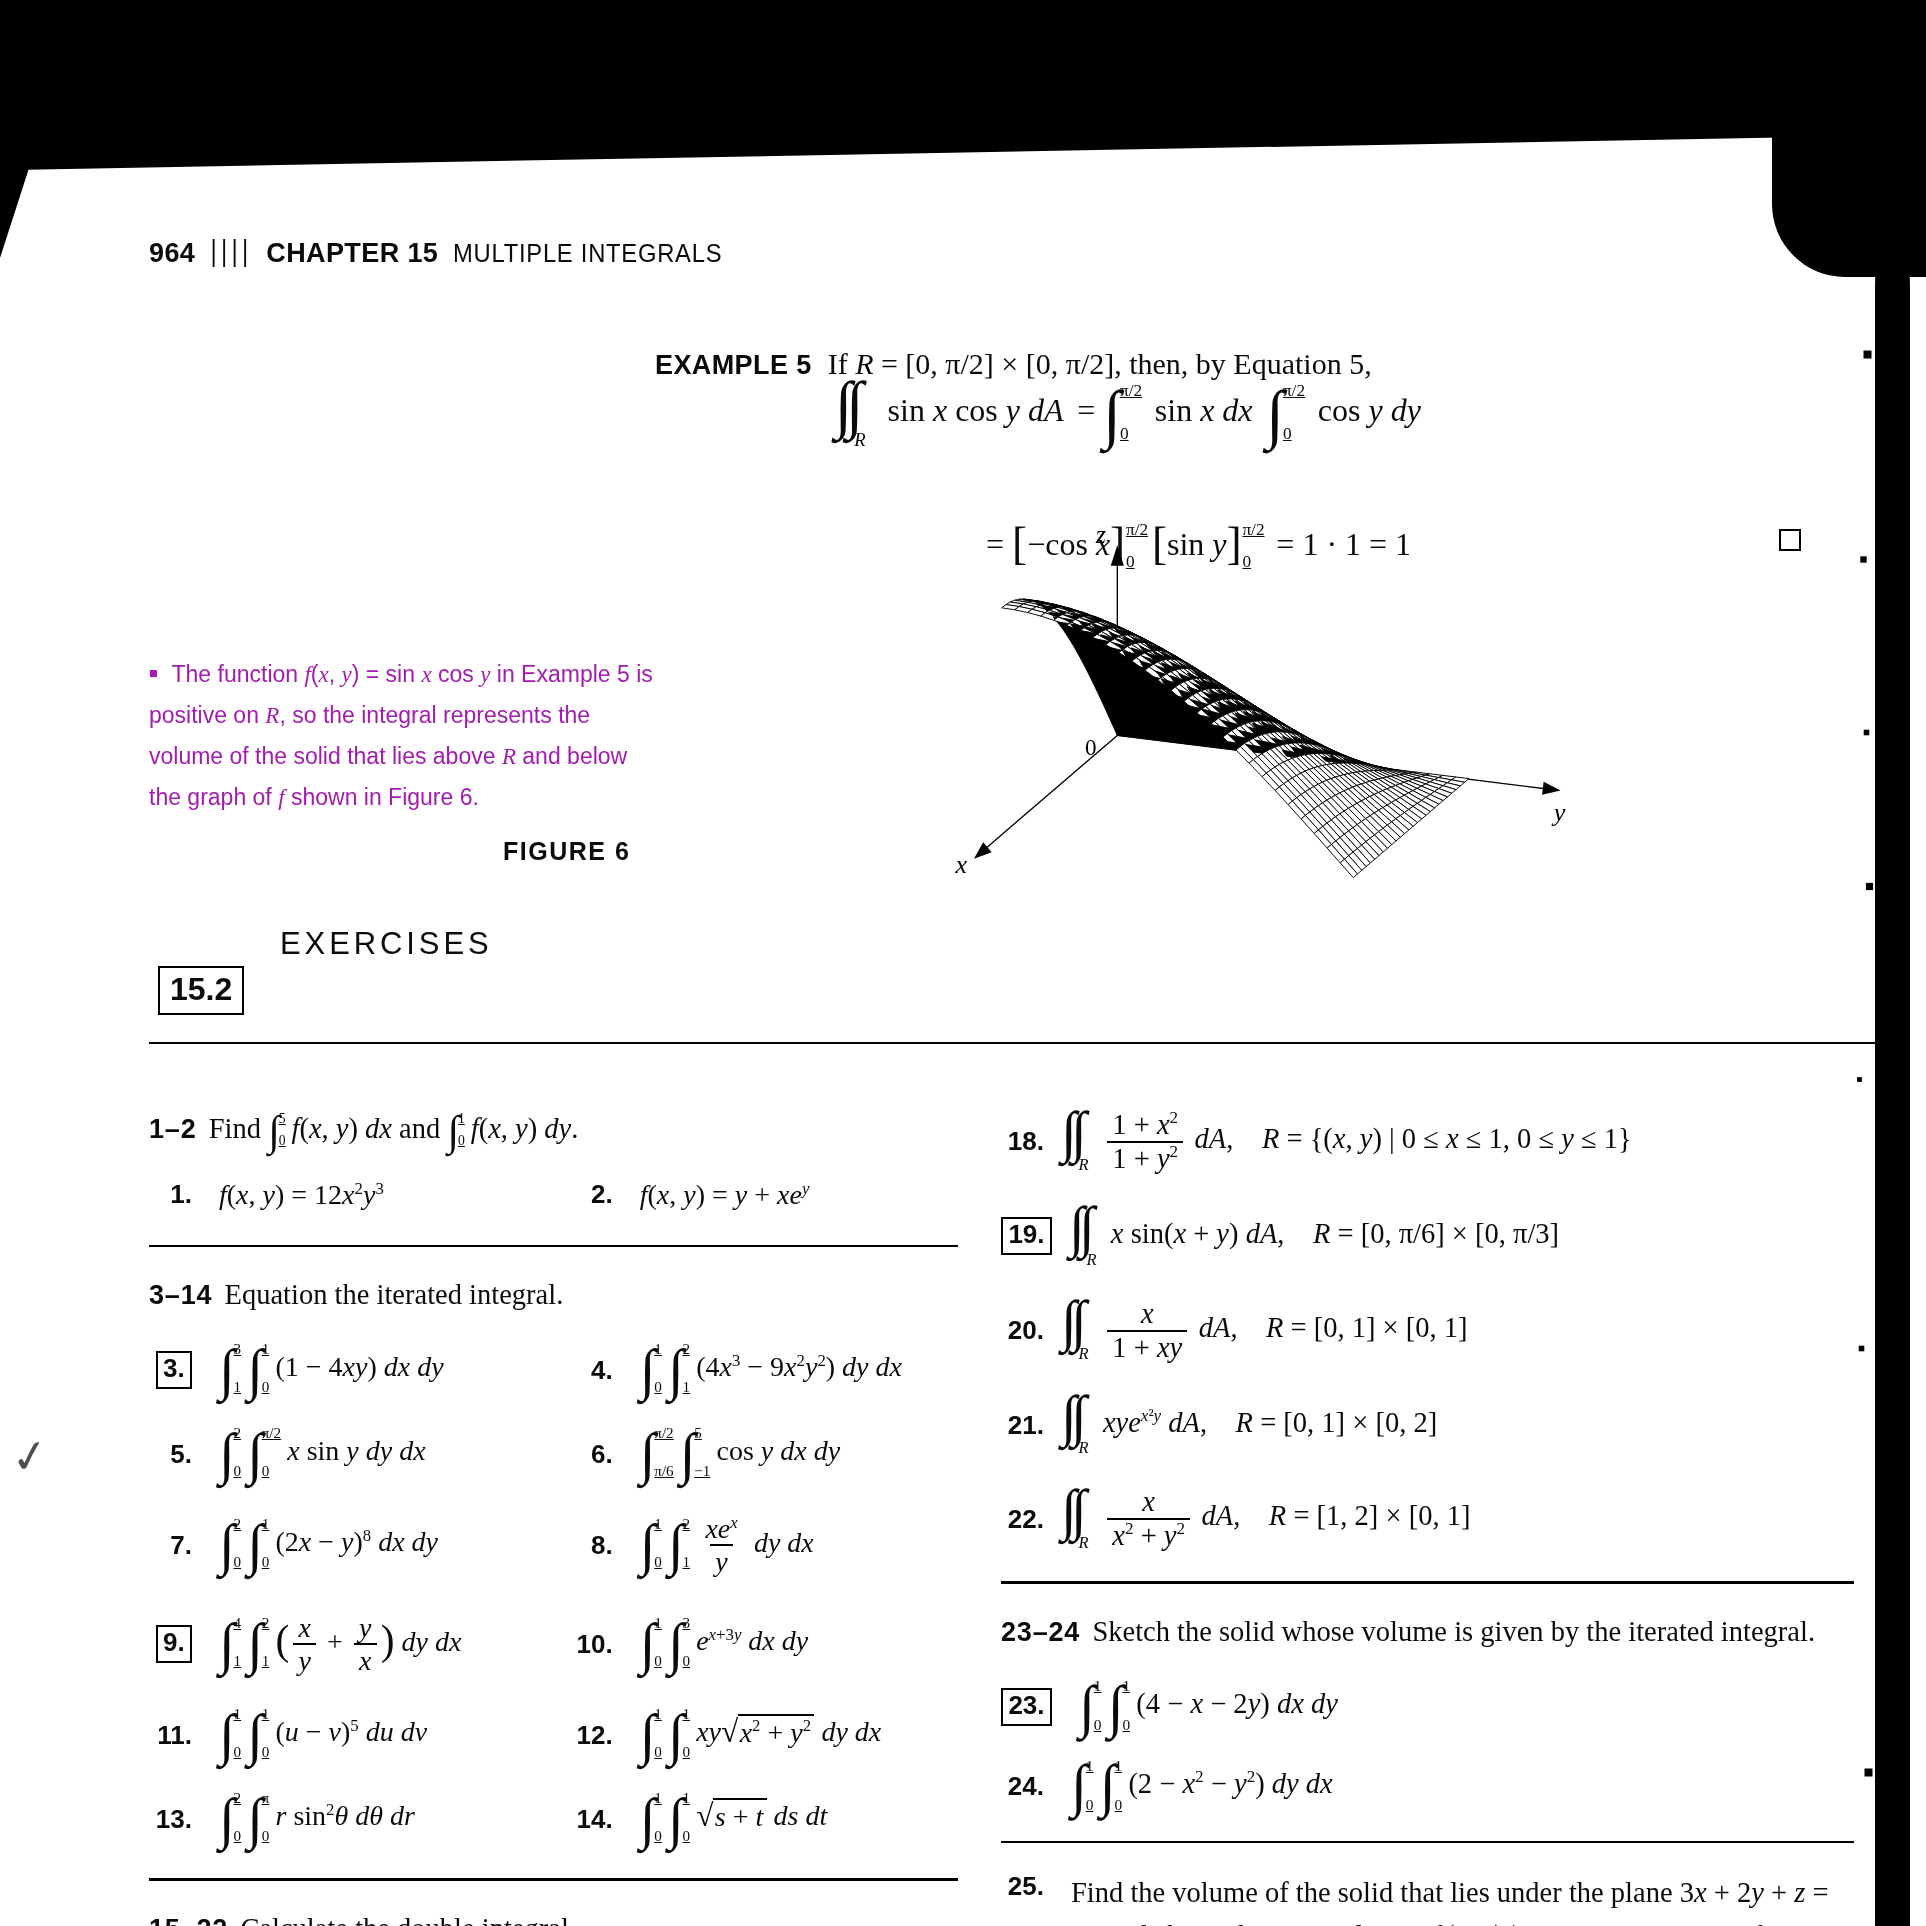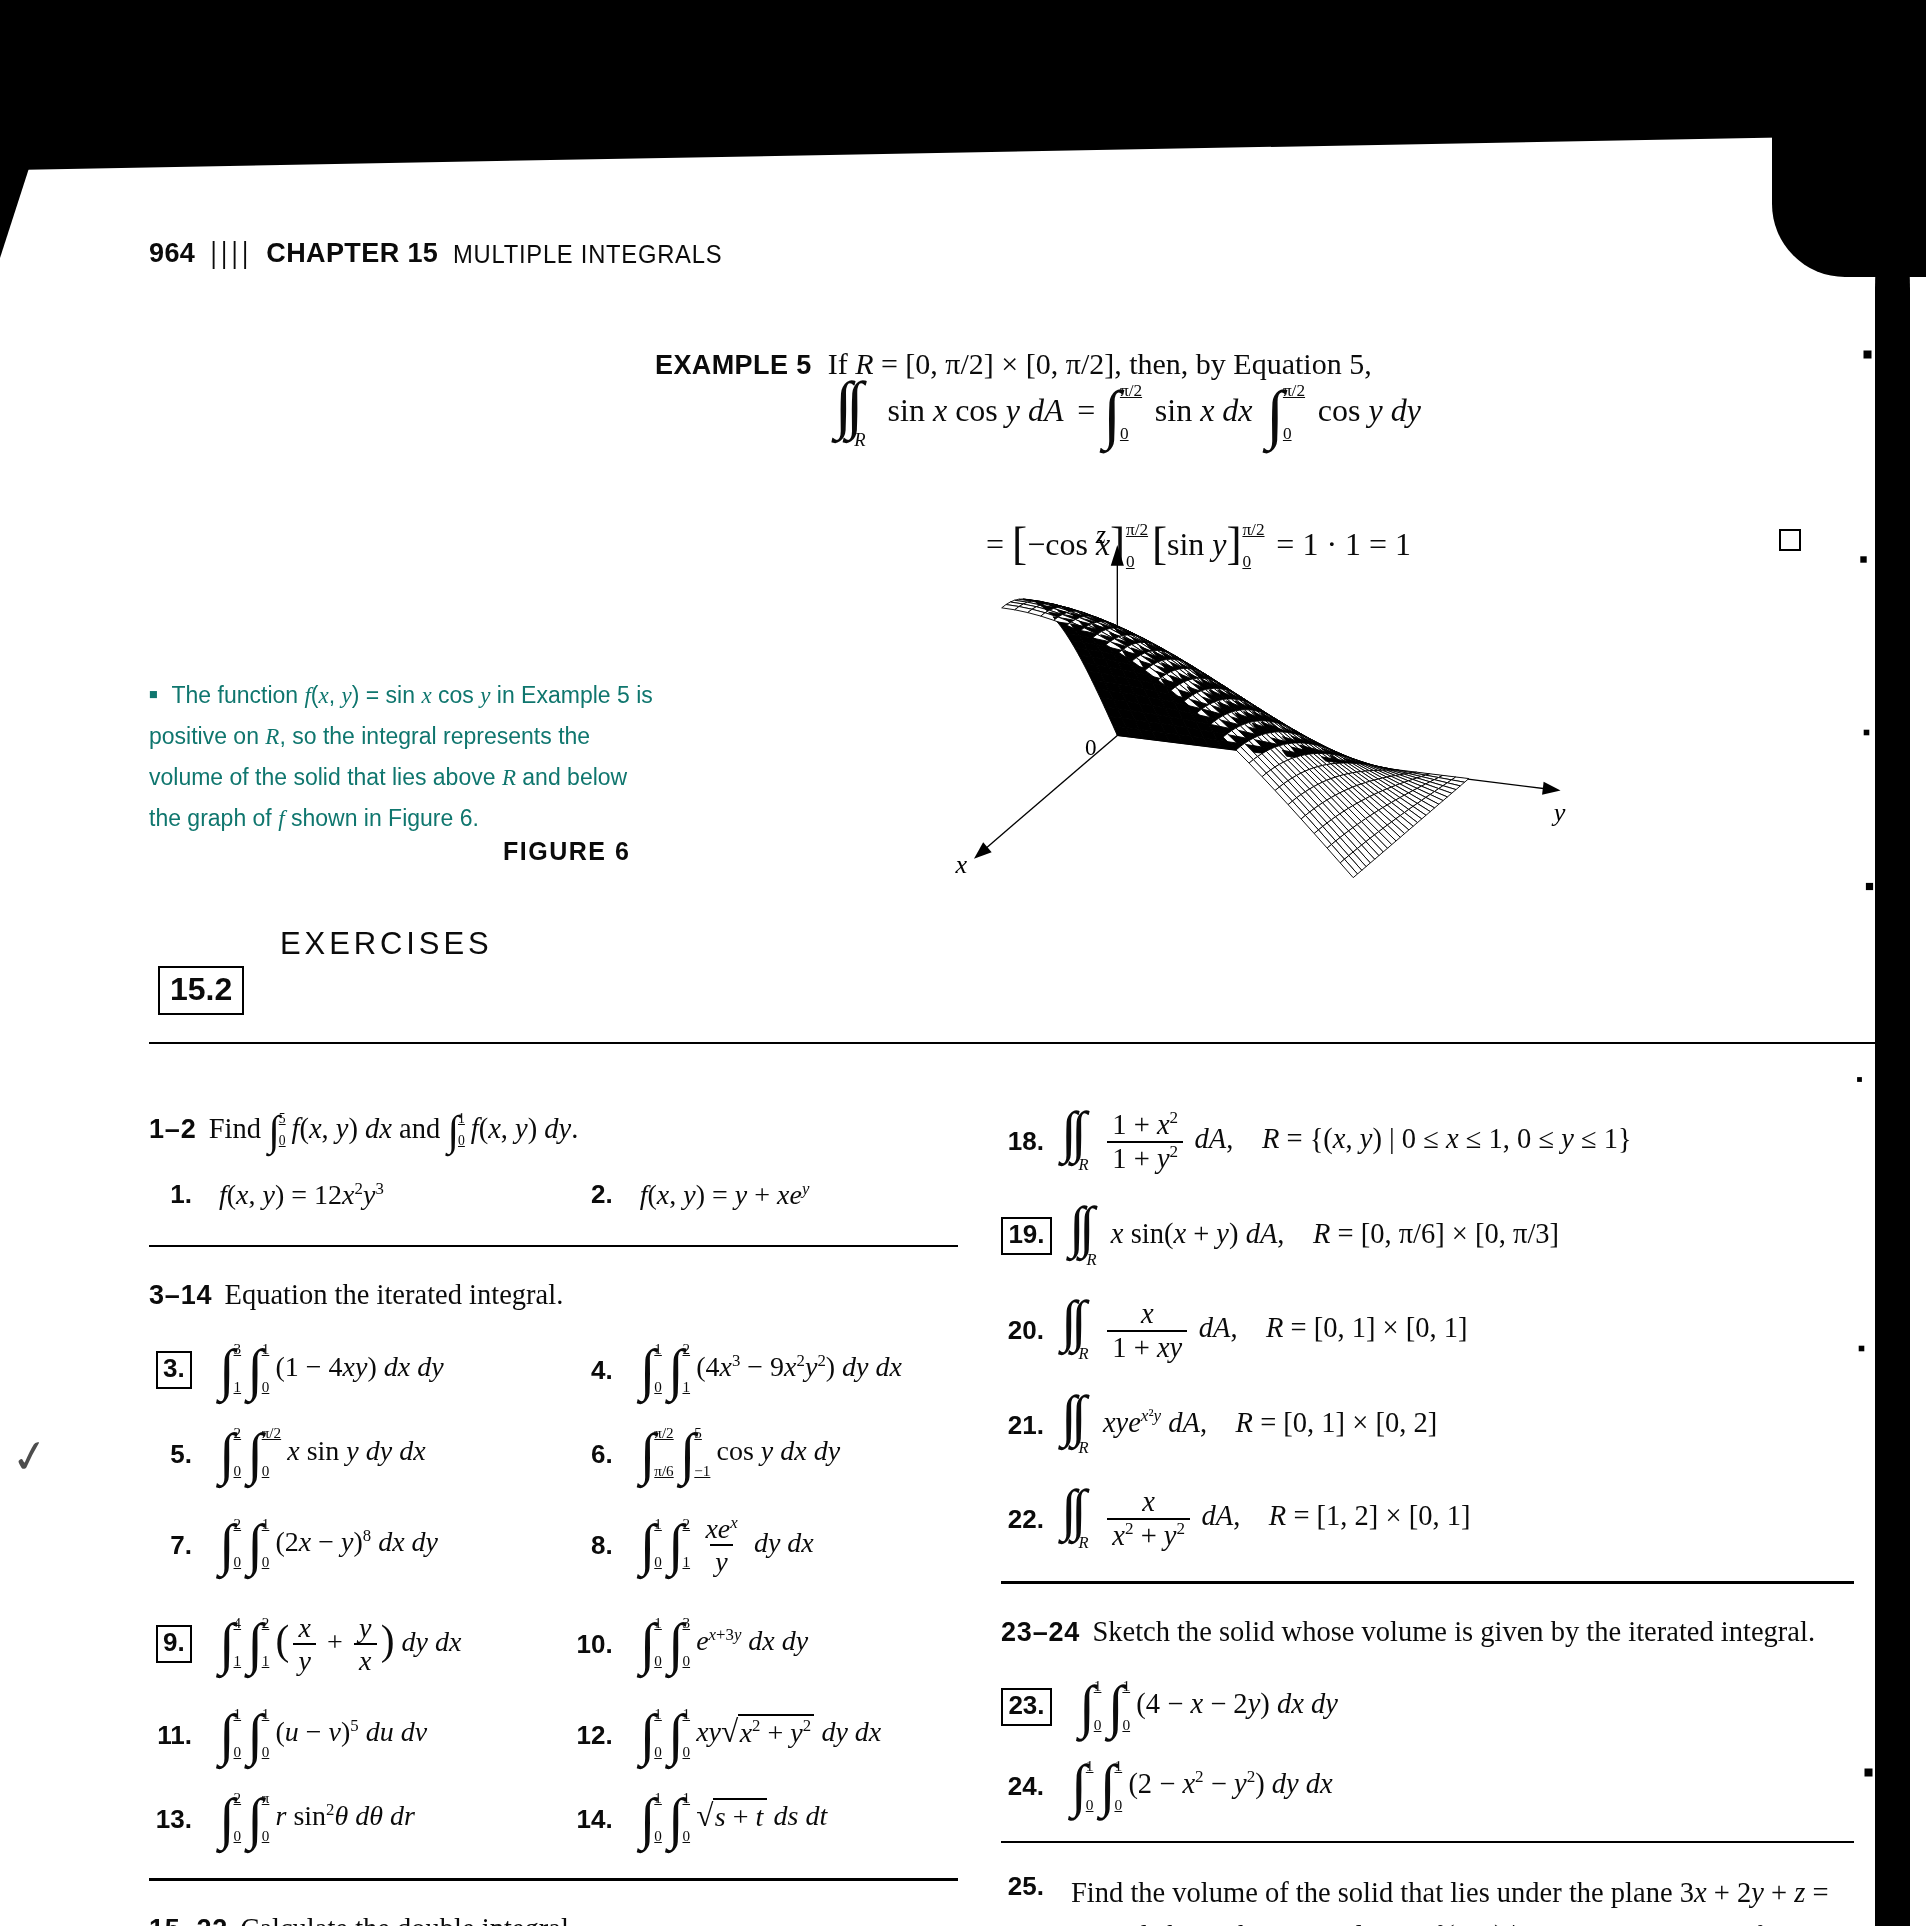--- a/index.html
+++ b/index.html
@@ -17,41 +17,41 @@
   .bar-right{position:absolute;left:1875px;top:231px;width:35px;height:2180px;background:#000;
              border-radius:10.8px/58px;}
   .specks{position:absolute;left:0;top:0;width:0.8px;height:0.8px;background:transparent;
           box-shadow:1867px 354px 0 3.5px #000,1863px 559px 0 2.7px #000,1869px 886px 0 3.1px #000,
                      1861px 1348px 0 2.3px #000,1868px 1772px 0 3.5px #000,1864px 2080px 0 2.7px #000,
                      1870px 2273px 0 3.9px #000,1859px 1079px 0 1.9px #000,1866px 732px 0 2.3px #000;}
   .pencil-mark{position:absolute;left:10.8px;top:1430px;font-size:45px;color:#2f2f2f;
                font-family:"DejaVu Sans",sans-serif;transform:rotate(-9deg);opacity:.85;}
 
   
-  .hdr{position:absolute;left:149px;top:238px;display:flex;align-items:flex-end;gap:14.6px;
+  .hdr{position:absolute;left:149px;top:238px;display:flex;align-items:center;gap:14.6px;
        font-size:27px;white-space:nowrap;}
   .hnum,.hch{font-family:"Liberation Sans","DejaVu Sans",sans-serif;font-weight:700;letter-spacing:0.4px;}
   .hbars{font-family:"DejaVu Sans",sans-serif;font-weight:400;font-size:23px;letter-spacing:2.7px;
          transform:scaleY(1.25);transform-origin:bottom;}
   .hti{font-family:"Liberation Sans","DejaVu Sans",sans-serif;font-weight:400;font-size:25px;
        letter-spacing:0.8px;transform:scaleX(.95);transform-origin:left bottom;}
 
   
   .example{position:absolute;left:655px;top:344px;width:1194px;font-size:30px;line-height:1.3;}
   .exlab{font-family:"Liberation Sans","DejaVu Sans",sans-serif;font-weight:700;font-size:27px;
          margin-right:16px;letter-spacing:0.4px;}
   .eq{position:absolute;font-size:32px;white-space:nowrap;line-height:1;}
   .eq1{left:846px;top:379px;}
   .eq2{left:986px;top:524px;}
   .qed{position:absolute;left:1779px;top:529px;width:17.7px;height:17.7px;border:2.3px solid #000;}
 
   
-  .mnote{position:absolute;left:149px;top:674px;width:505px;
+  .mnote{position:absolute;left:149px;top:653px;width:505px;
          font-family:"Liberation Sans","DejaVu Sans",sans-serif;font-size:23px;line-height:40px;
-         color:#0f766e;}
+         color:#a21caf;}
   .mnote .bullet{font-size:14.6px;vertical-align:0.25em;margin-right:7.7px;}
   .mnote i{font-family:"Liberation Serif","DejaVu Serif",serif;}
 
   
   .figlab{position:absolute;left:503px;top:837px;font-family:"Liberation Sans","DejaVu Sans",sans-serif;
           font-weight:700;font-size:25px;letter-spacing:1.5px;text-align:right;}
   .figsvg{position:absolute;left:940px;top:508px;}
   .figsvg text{font-family:"Liberation Serif","DejaVu Serif",serif;fill:#000;}
   .figsvg .axl{font-size:68px;font-style:italic;}
   .figsvg .axo{font-size:60px;}

